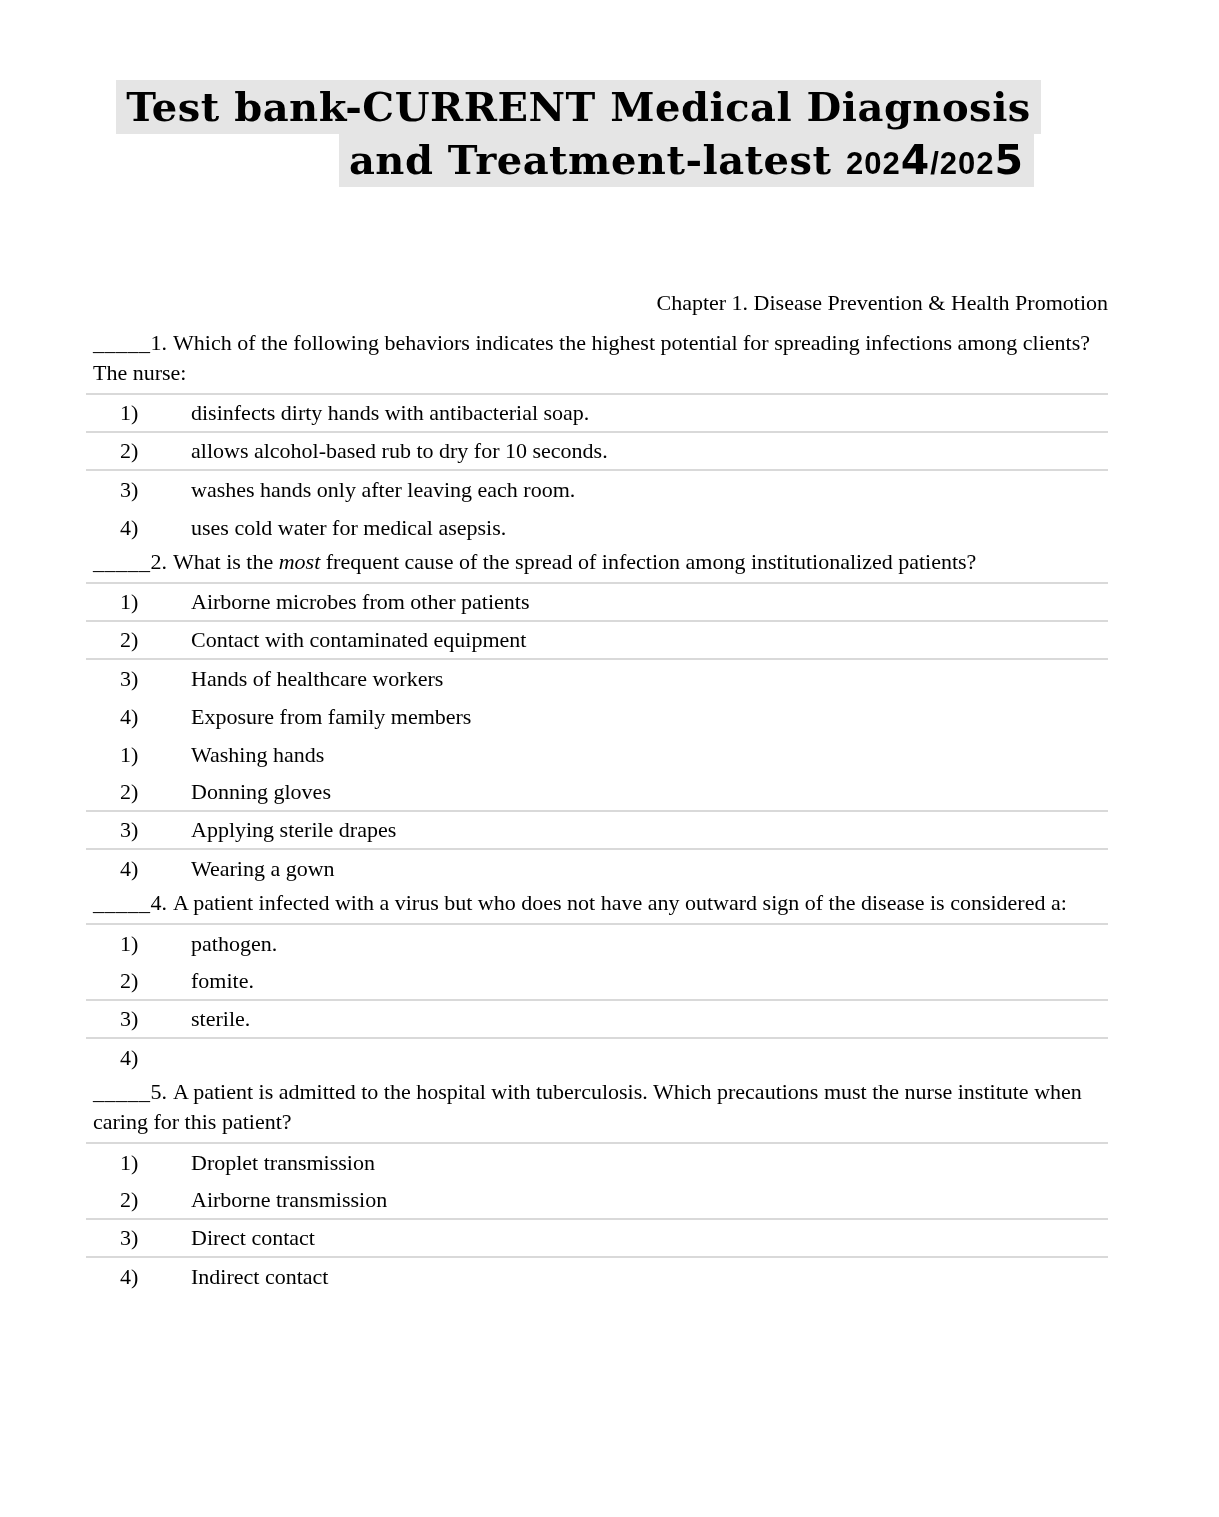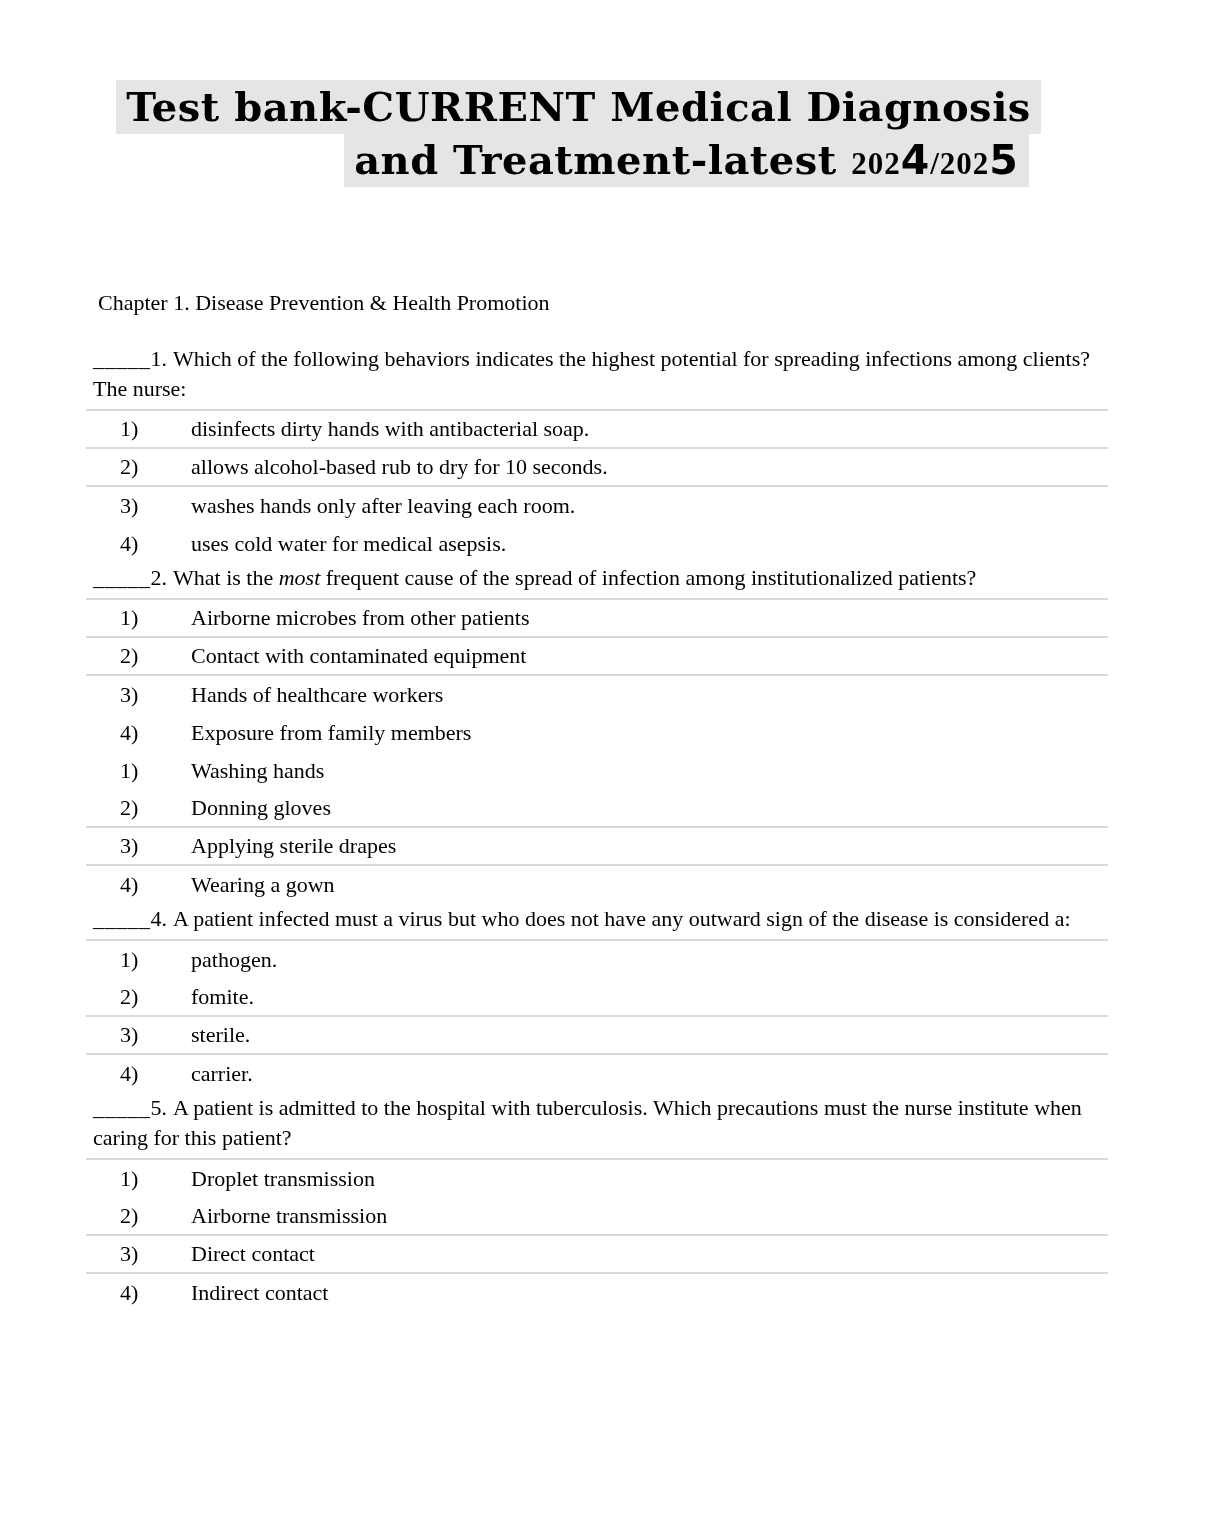--- a/index.html
+++ b/index.html
@@ -31,40 +31,41 @@
   }
   .title-line { display: block; white-space: nowrap; }
   .title-line .hl {
     background: #e5e5e5;
     padding: 3px 10px 4px 10px;
     position: relative;
   }
   .title-line1 .hl { left: -31px; }
   .title-line2 .hl { left: 77px; }
   .yr-small {
-    font-family: Liberation Serif, serif;
+    font-family: Liberation Sans, sans-serif;
     font-size: 31px;
     letter-spacing: 1px;
   }
   .yr-big {
     font-family: "DejaVu Sans", sans-serif;
     font-size: 41px;
     letter-spacing: 1px;
   }
   
   .content {
     margin-left: 86px;
     margin-right: 111px; 
   }
   .chapter-heading {
     margin-top: 97px;
-    margin-bottom: 26px;
+    margin-bottom: 10px;
     font-size: 22px;
     line-height: 31px;
     padding-left: 12px;
+    text-align: right;
   }
   
   .question { margin: 0; }
   .stem {
     margin: 0;
     padding: 0 0 5px 7px;
     font-size: 22px;
     line-height: 30px;
     border-bottom: 2px solid #d9d9d9;
   }
@@ -168,40 +169,39 @@
   </div>
 
   <div class="opt-row">
     <span class="opt-label">4)</span>
     <span class="opt-text">Wearing a gown</span>
   </div>
 </div>
   </section>
 
   <section class="question">
-    <p class="stem"><span class="blank">_____</span><span class="qnum">4.</span><span>A patient infected must a virus but who does not have any outward sign of the disease is considered a:</span><i></i><span></span></p>
+    <p class="stem"><span class="blank">_____</span><span class="qnum">4.</span><span>A patient infected with a virus but who does not have any outward sign of the disease is considered a:</span><i></i><span></span></p>
     <div class="opts">
   <div class="opt-row">
     <span class="opt-label">1)</span>
     <span class="opt-text">pathogen.</span>
   </div>
 
   <div class="opt-row has-divider">
     <span class="opt-label">2)</span>
     <span class="opt-text">fomite.</span>
   </div>
 
   <div class="opt-row has-divider">
     <span class="opt-label">3)</span>
     <span class="opt-text">sterile.</span>
   </div>
 
   <div class="opt-row">
     <span class="opt-label">4)</span>
-    <span class="opt-text">carrier.</span>
   </div>
 </div>
   </section>
 
   <section class="question">
     <p class="stem"><span class="blank">_____</span><span class="qnum">5.</span><span>A patient is admitted to the hospital with tuberculosis. Which precautions must the nurse institute when caring for this patient?</span><i></i><span></span></p>
     <div class="opts">
   <div class="opt-row">
     <span class="opt-label">1)</span>
     <span class="opt-text">Droplet transmission</span>

